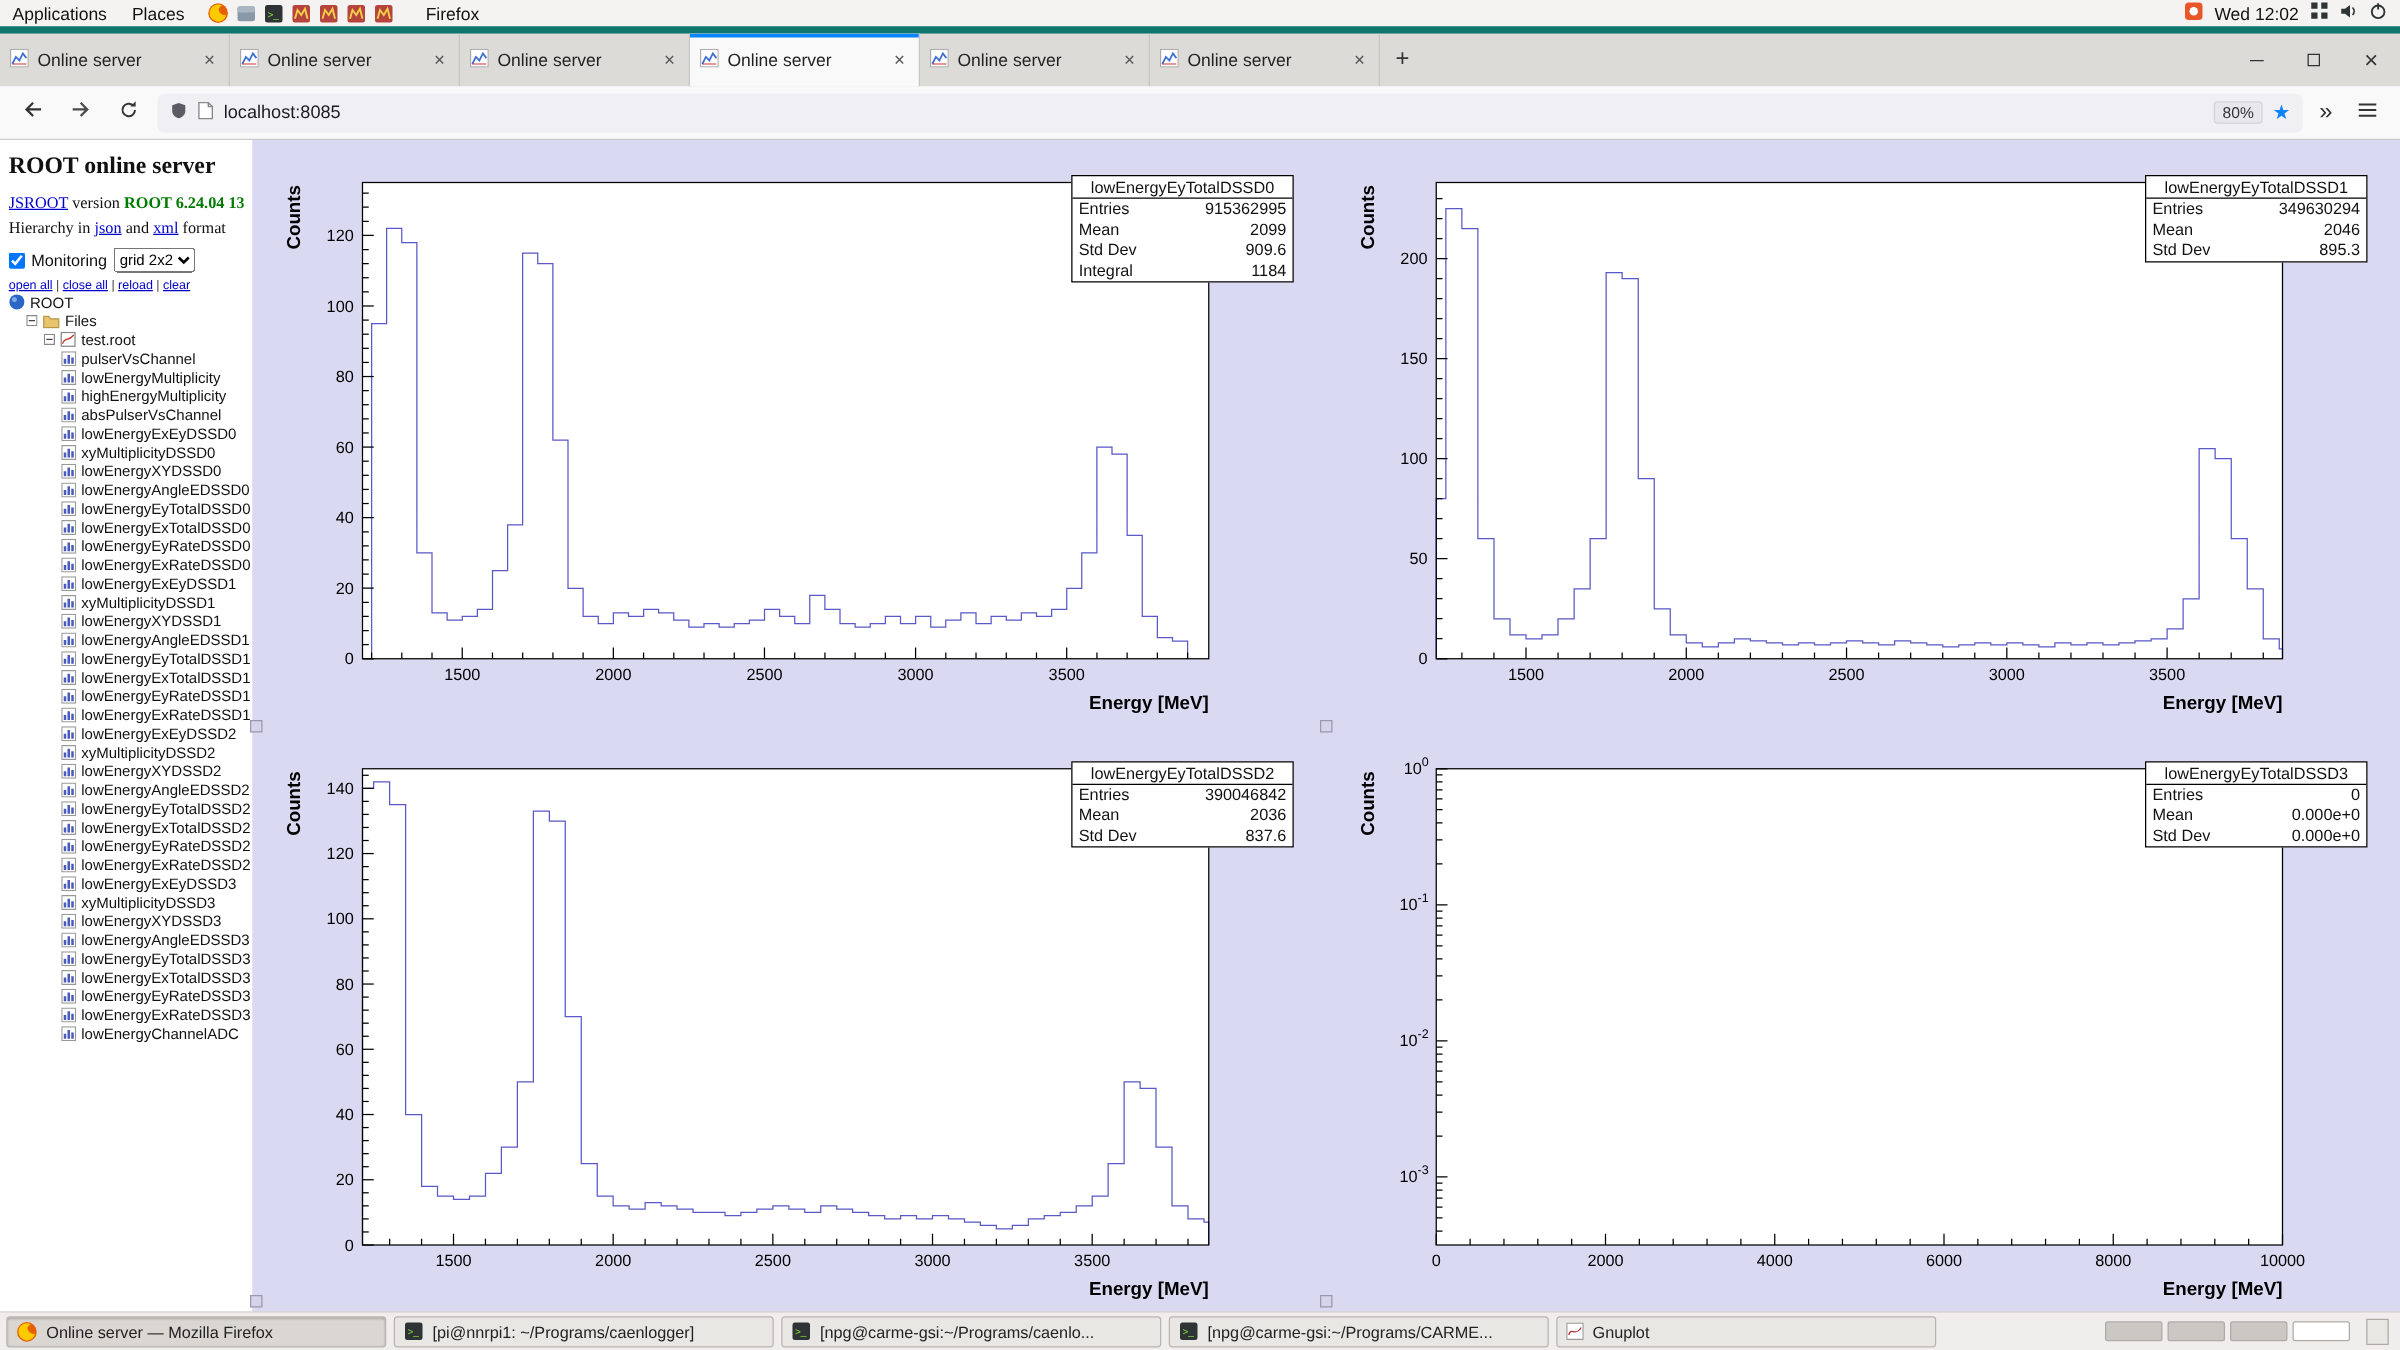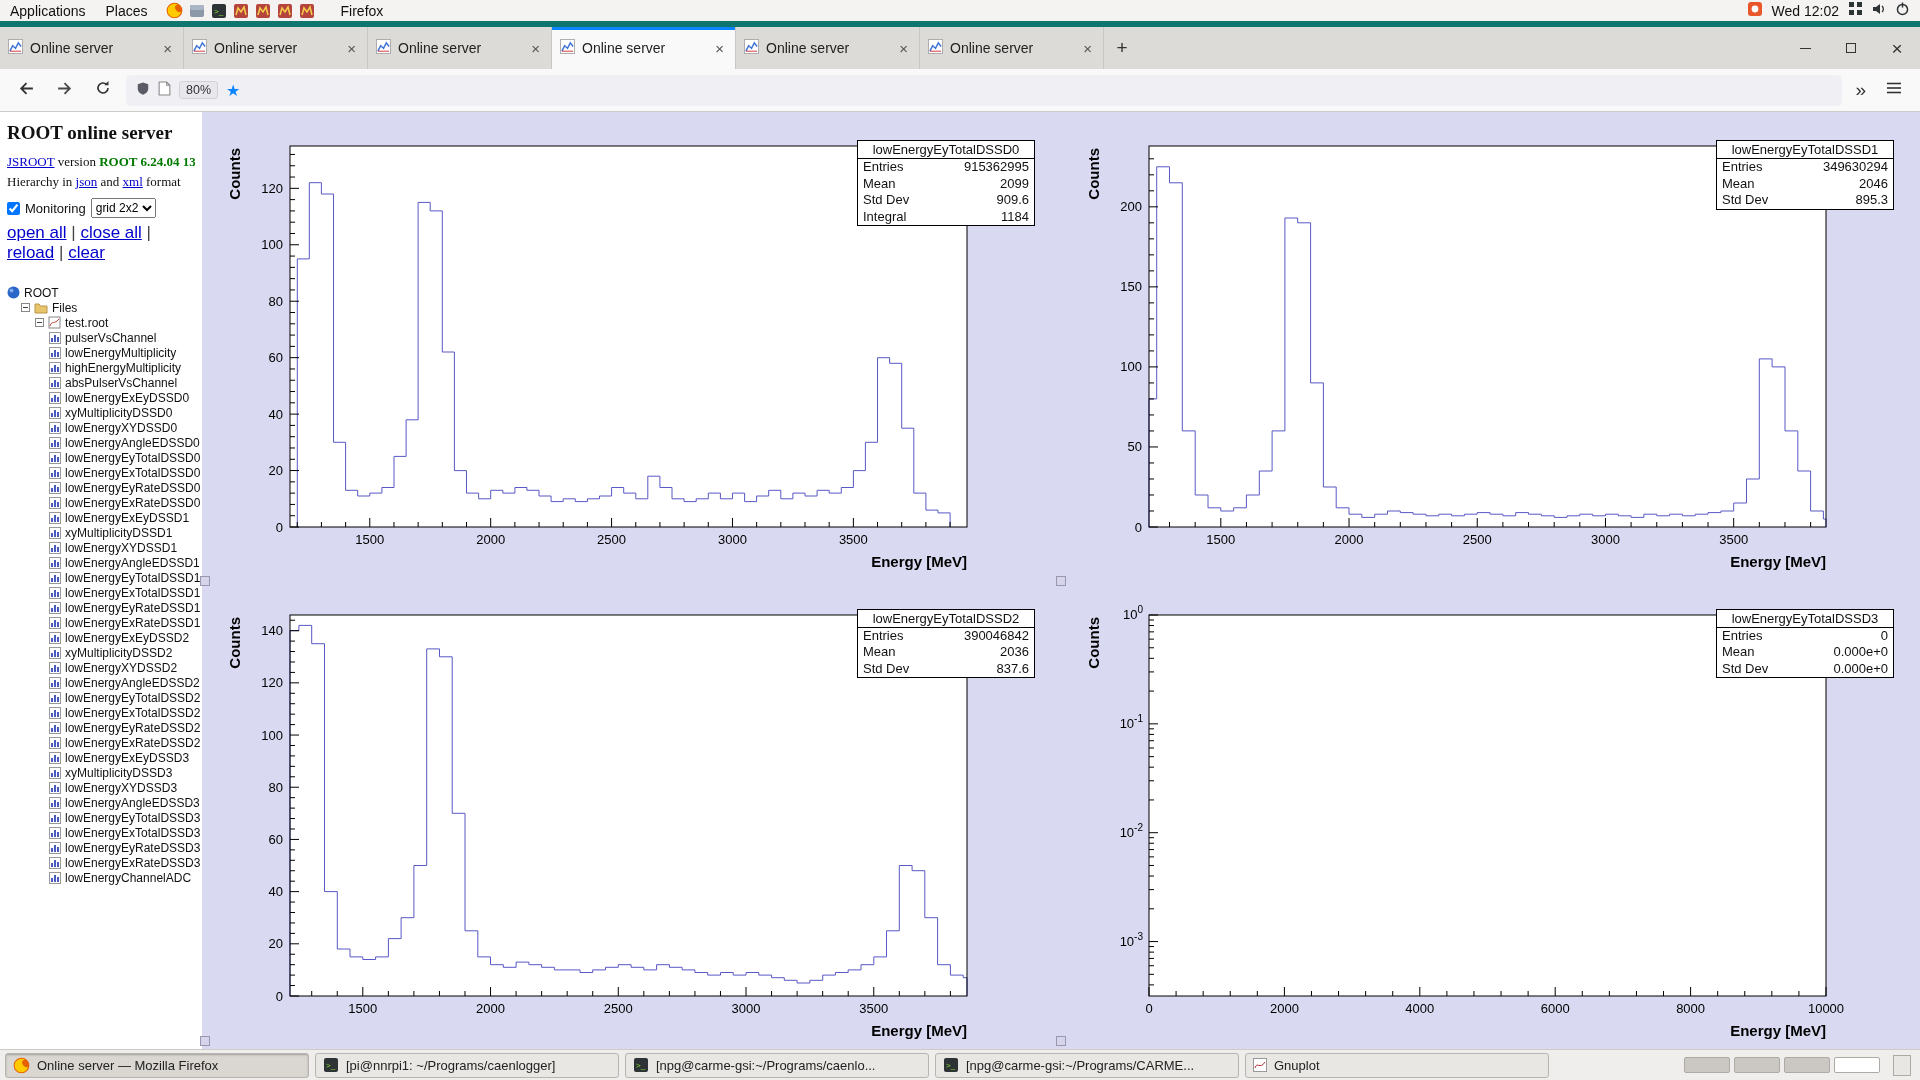--- a/index.html
+++ b/index.html
@@ -38,21 +38,21 @@
   .hamburger{display:inline-flex}
 
   
   .content{display:flex;height:937px}
   .sidebar{width:202px;background:#fff;padding:8px 7px;overflow:hidden;flex:none}
   .sb-title{font-family:"Liberation Serif",serif;font-size:19px;font-weight:bold;margin:2px 0 10px}
   .meta-line{font-family:"Liberation Serif",serif;font-size:13px;margin:4px 0;white-space:nowrap;overflow:hidden}
   .green{color:#007a00;font-weight:bold}
   .mon-row{font-size:13px;display:flex;align-items:center;gap:5px;margin:8px 0 5px}
   .mon-row select{font-size:12px;height:20px}
-  .quick-links{font-size:17px;margin:3px 0 22px;color:#444}
+  .quick-links{font-size:10px;margin:3px 0 0;color:#444}
   .tree{font-size:12px;color:#111}
   .tree-row{display:flex;align-items:center;gap:4px;height:15px;white-space:nowrap;cursor:default}
   .tree-row span.ticon{display:flex;flex:none}
 
   .main{flex:1;position:relative;background:#d9d9f1}
   .plot-grid{display:grid;grid-template-columns:50% 50%;grid-template-rows:50% 50%;width:100%;height:100%}
   .plot-panel{position:relative;overflow:hidden}
   .tick-label{font-family:"Liberation Sans",sans-serif;font-size:13px;fill:#000}
   .axis-title{font-family:"Liberation Sans",sans-serif;font-size:15px;font-weight:bold;fill:#000}
   .exp{font-size:10px}
@@ -238,20 +238,21 @@
         </svg></span>
     </div>
   <div class="url-pill">
     <span id="ic-shield"><svg width="14" height="15" viewBox="0 0 16 16">
           <path d="M8 1 L14 3 V8 C14 12 11 14 8 15 C5 14 2 12 2 8 V3 Z" fill="#5b5b66"></path>
         </svg></span>
     <span id="ic-page"><svg width="13" height="15" viewBox="0 0 12 14">
           <path d="M1 1 h7 l3 3 v9 h-10 z" fill="#fff" stroke="#888"></path>
           <path d="M8 1 v3 h3" fill="none" stroke="#888"></path>
         </svg></span>
+    <span class="url-text">localhost:8085</span>
     <span class="zoom-chip">80%</span>
     <span class="star">★</span>
   </div>
   <div class="chevrons">»</div>
   <div class="nav-btn hamburger">
       <span id="ic-menu"><svg width="16" height="14">
           <line x1="1" y1="2.5" x2="15" y2="2.5" stroke="#333" stroke-width="1.6"></line>
           <line x1="1" y1="7" x2="15" y2="7" stroke="#333" stroke-width="1.6"></line>
           <line x1="1" y1="11.5" x2="15" y2="11.5" stroke="#333" stroke-width="1.6"></line>
         </svg></span>

